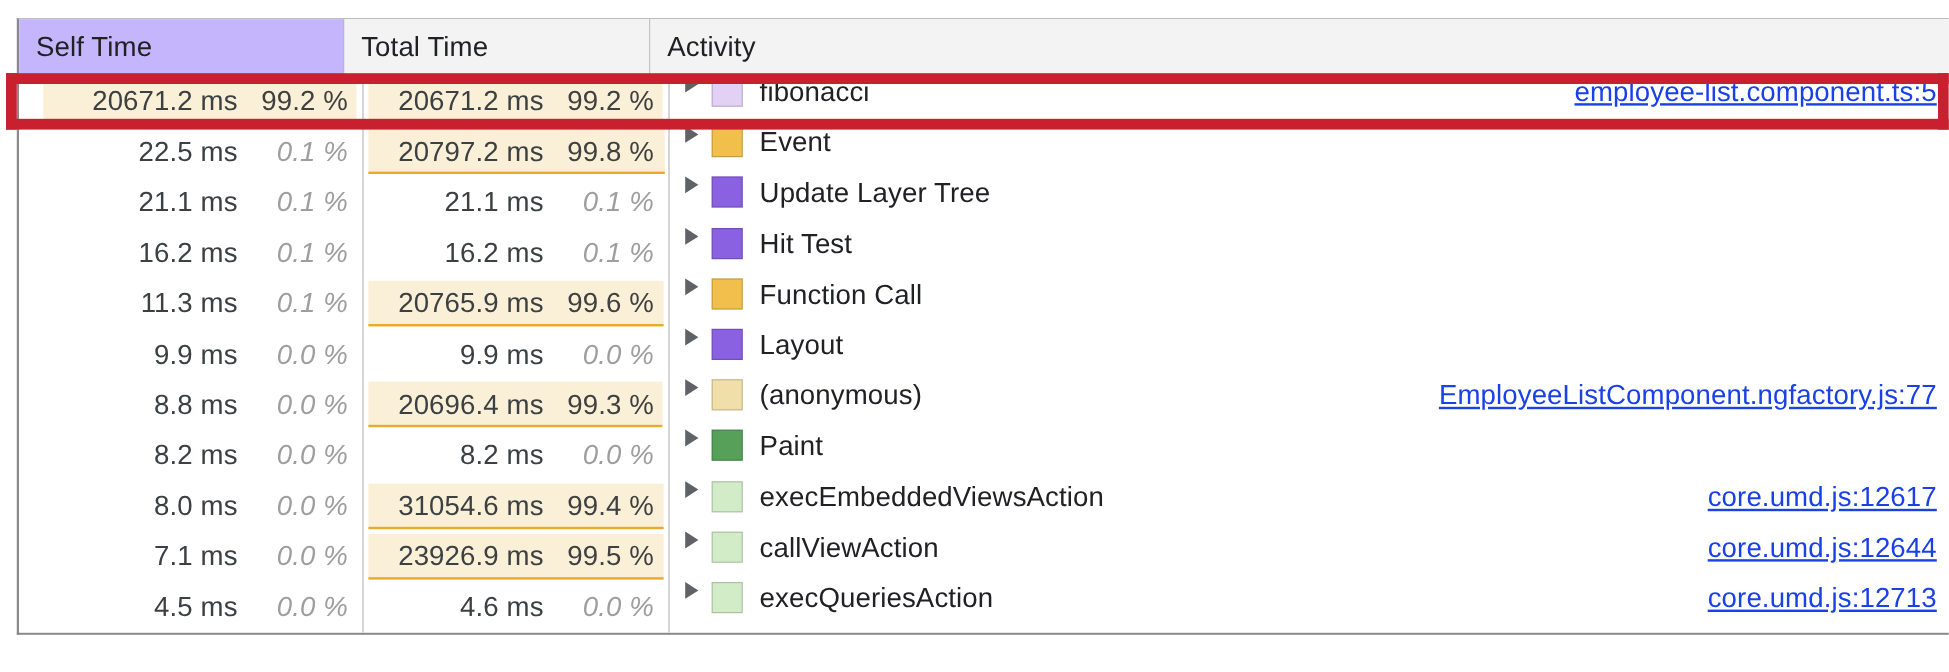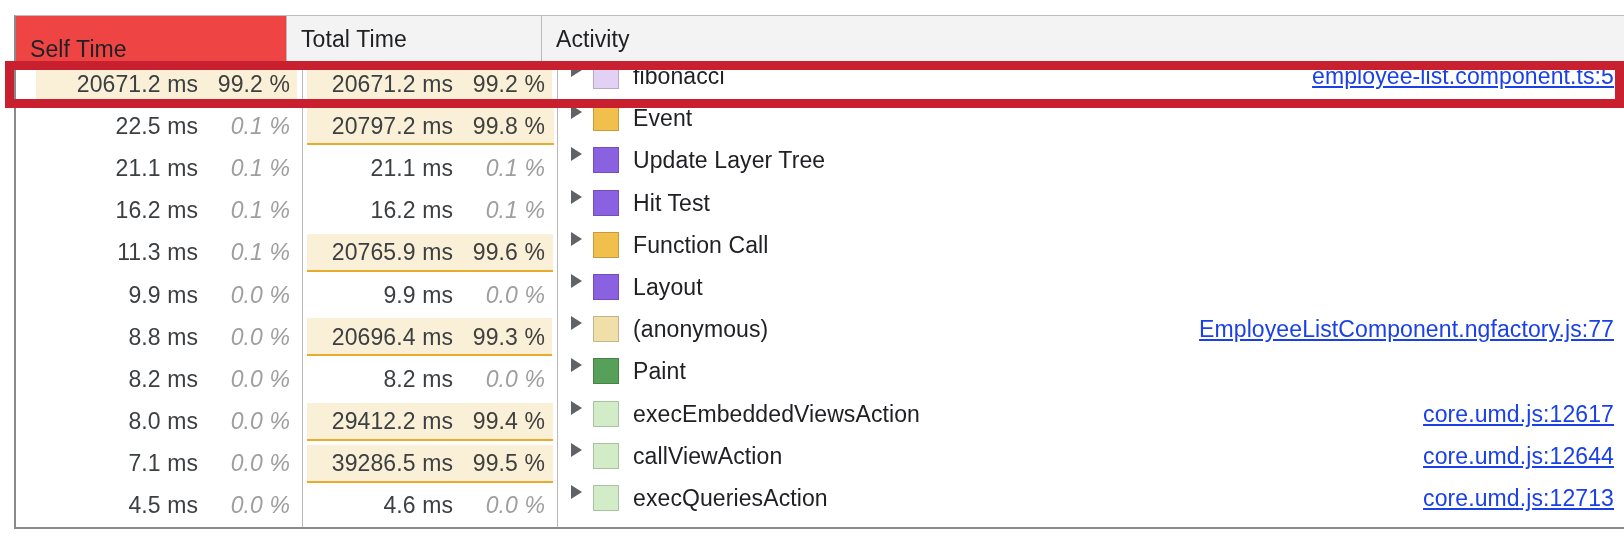--- a/index.html
+++ b/index.html
@@ -31,21 +31,21 @@
   .thead { display: flex; height: 47px; background:#f3f3f3; }
   .th {
     display: flex; align-items: center;
     font-size: 23px; color: #202124;
     padding-left: 14px;
     height: 100%;
     border-right: 1px solid #b9b9b9;
     background: #f3f3f3;
     letter-spacing: .1px;
   }
-  .th.sorted { background: #ef4444; align-items: flex-end; }
+  .th.sorted { background: #c4b5fd; }
   .th-self  { width: 271px; }
   .th-total { width: 255px; }
   .th-act   { flex: 1 1 auto; border-right: none; }
 
   
   .tbody { background:#fff; }
   .row { display: flex; height: 42.2px; background:#fff;padding-left:16px; }
 
   .cell-num {
     position: relative;
@@ -324,21 +324,21 @@
         <div class="row">
           <div class="cell-num cell-self">
             <div class="numwrap">
               <span class="ms">8.0 ms</span>
               <span class="pct dim">0.0 %</span>
             </div>
           </div>
           <div class="cell-num cell-total">
             <div class="bar" style="width: 245.518px;"></div>
             <div class="numwrap">
-              <span class="ms">29412.2 ms</span>
+              <span class="ms">31054.6 ms</span>
               <span class="pct">99.4 %</span>
             </div>
           </div>
           <div class="cell-act">
             <div class="disclosure"></div>
             <div class="swatch" style="background: rgb(210, 236, 200);"></div>
             <span class="act-label">execEmbeddedViewsAction</span>
             <span class="spacer"></span>
             <span class="link">core.umd.js:12617</span>
           </div>
@@ -346,21 +346,21 @@
         <div class="row">
           <div class="cell-num cell-self">
             <div class="numwrap">
               <span class="ms">7.1 ms</span>
               <span class="pct dim">0.0 %</span>
             </div>
           </div>
           <div class="cell-num cell-total">
             <div class="bar" style="width: 245.765px;"></div>
             <div class="numwrap">
-              <span class="ms">39286.5 ms</span>
+              <span class="ms">23926.9 ms</span>
               <span class="pct">99.5 %</span>
             </div>
           </div>
           <div class="cell-act">
             <div class="disclosure"></div>
             <div class="swatch" style="background: rgb(210, 236, 200);"></div>
             <span class="act-label">callViewAction</span>
             <span class="spacer"></span>
             <span class="link">core.umd.js:12644</span>
           </div>

